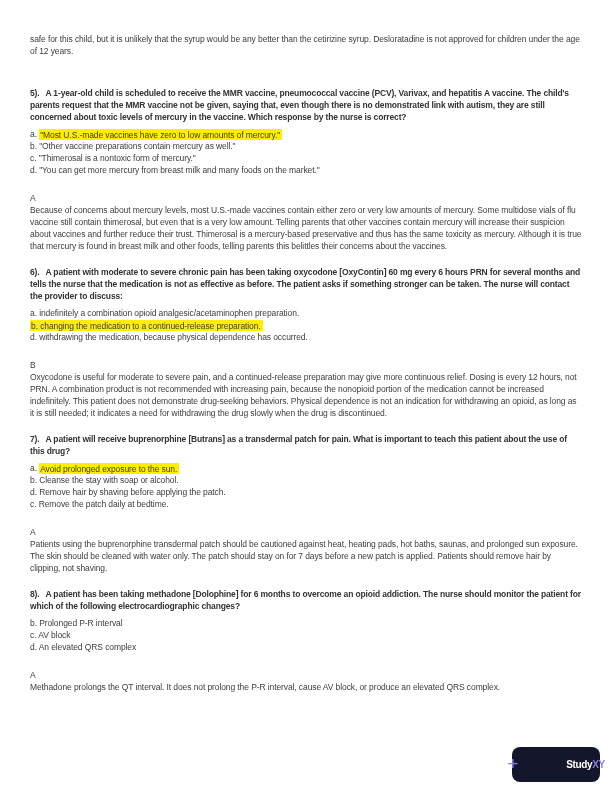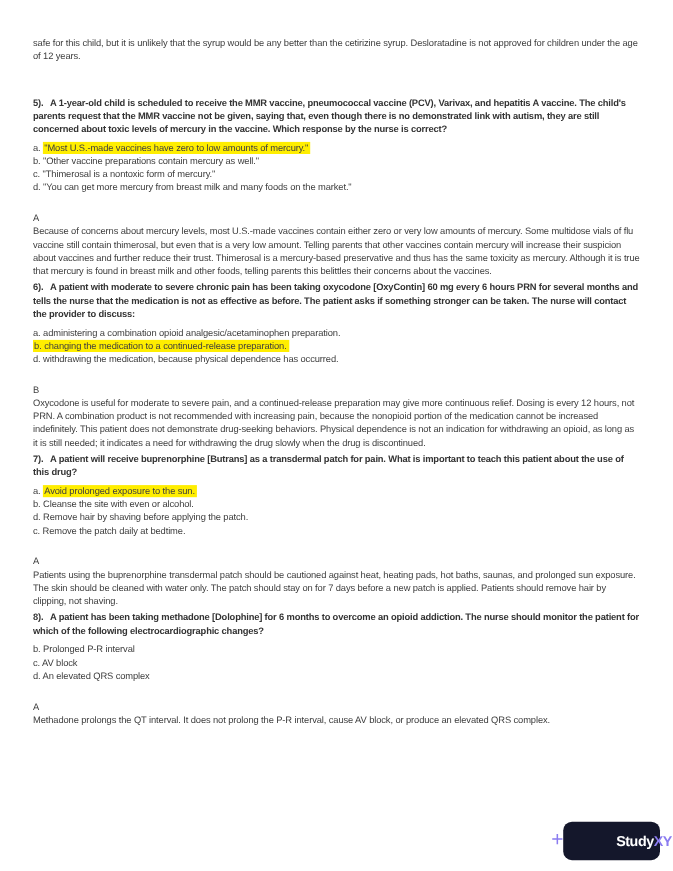--- a/index.html
+++ b/index.html
@@ -12,21 +12,21 @@
     padding: 33px 30px 16px 30px;
     font-family: "Liberation Sans", sans-serif;
     font-size: 8.5px;
     line-height: 12px;
     letter-spacing: -0.1px;
     color: #3d3d3d;
     overflow: hidden;
   }
   p { margin: 0; }
   .intro { margin-bottom: 30px; }
-  .question-block { margin-top: 3px; }
+  .question-block { margin-top: 14px; }
   .q-text { font-weight: bold; color: #333333; letter-spacing: -0.15px; }
   .q-num { margin-right: 6px; }
   .q-options { margin-top: 5px; }
   .option { margin: 0; }
   .hl { background: #ffee00; padding: 0.5px 2px 0.5px 1px; }
   .answer-letter { margin-top: 16px; }
   .explanation { margin-top: 0; }
   .logo {
     position: absolute;
     left: 512px;
@@ -41,21 +41,21 @@
     gap: 4px;
   }
   .logo-plus {
     color: #8b7cf0;
     font-size: 19px;
     font-weight: normal;
     line-height: 1;
     margin-top: -2px;
   }
   .logo-name {
-    font-size: 13px;
+    font-size: 10px;
     font-weight: bold;
     color: #ffffff;
     letter-spacing: -0.4px;
     line-height: 1;
     margin-left: 44px;
   }
   .logo-xy { color: #8b7cf0; }
 </style>
 </head>
 <body>
@@ -72,33 +72,33 @@
       <p class="option"><span>c. </span><span>"Thimerosal is a nontoxic form of mercury."</span></p>
       <p class="option"><span>d. </span><span>"You can get more mercury from breast milk and many foods on the market."</span></p>
     </div>
     <p class="answer-letter">A</p>
     <p class="explanation">Because of concerns about mercury levels, most U.S.-made vaccines contain either zero or very low amounts of mercury. Some multidose vials of flu vaccine still contain thimerosal, but even that is a very low amount. Telling parents that other vaccines contain mercury will increase their suspicion about vaccines and further reduce their trust. Thimerosal is a mercury-based preservative and thus has the same toxicity as mercury. Although it is true that mercury is found in breast milk and other foods, telling parents this belittles their concerns about the vaccines.</p>
   </div>
 
   <div class="question-block">
     <p class="q-text"><span class="q-num">6).</span><span>A patient with moderate to severe chronic pain has been taking oxycodone [OxyContin] 60 mg every 6 hours PRN for several months and tells the nurse that the medication is not as effective as before. The patient asks if something stronger can be taken. The nurse will contact the provider to discuss:</span></p>
     <div class="q-options">
-      <p class="option"><span>a. </span><span>administering a combination opioid analgesic/acetaminophen preparation.</span></p>
+      <p class="option"><span>a. </span><span>indefinitely a combination opioid analgesic/acetaminophen preparation.</span></p>
       <p class="option"><span class="hl"><span>b. </span><span>changing the medication to a continued-release preparation.</span></span></p>
       <p class="option"><span>d. </span><span>withdrawing the medication, because physical dependence has occurred.</span></p>
     </div>
     <p class="answer-letter">B</p>
     <p class="explanation">Oxycodone is useful for moderate to severe pain, and a continued-release preparation may give more continuous relief. Dosing is every 12 hours, not PRN. A combination product is not recommended with increasing pain, because the nonopioid portion of the medication cannot be increased indefinitely. This patient does not demonstrate drug-seeking behaviors. Physical dependence is not an indication for withdrawing an opioid, as long as it is still needed; it indicates a need for withdrawing the drug slowly when the drug is discontinued.</p>
   </div>
 
   <div class="question-block">
     <p class="q-text"><span class="q-num">7).</span><span>A patient will receive buprenorphine [Butrans] as a transdermal patch for pain. What is important to teach this patient about the use of this drug?</span></p>
     <div class="q-options">
       <p class="option"><span>a. </span><span class="hl">Avoid prolonged exposure to the sun.</span></p>
-      <p class="option"><span>b. </span><span>Cleanse the site with even or alcohol.</span></p>
+      <p class="option"><span>b. </span><span>Cleanse the stay with soap or alcohol.</span></p>
       <p class="option"><span>d. </span><span>Remove hair by shaving before applying the patch.</span></p>
       <p class="option"><span>c. </span><span>Remove the patch daily at bedtime.</span></p>
     </div>
     <p class="answer-letter">A</p>
     <p class="explanation">Patients using the buprenorphine transdermal patch should be cautioned against heat, heating pads, hot baths, saunas, and prolonged sun exposure. The skin should be cleaned with water only. The patch should stay on for 7 days before a new patch is applied. Patients should remove hair by clipping, not shaving.</p>
   </div>
 
   <div class="question-block">
     <p class="q-text"><span class="q-num">8).</span><span>A patient has been taking methadone [Dolophine] for 6 months to overcome an opioid addiction. The nurse should monitor the patient for which of the following electrocardiographic changes?</span></p>
     <div class="q-options">

